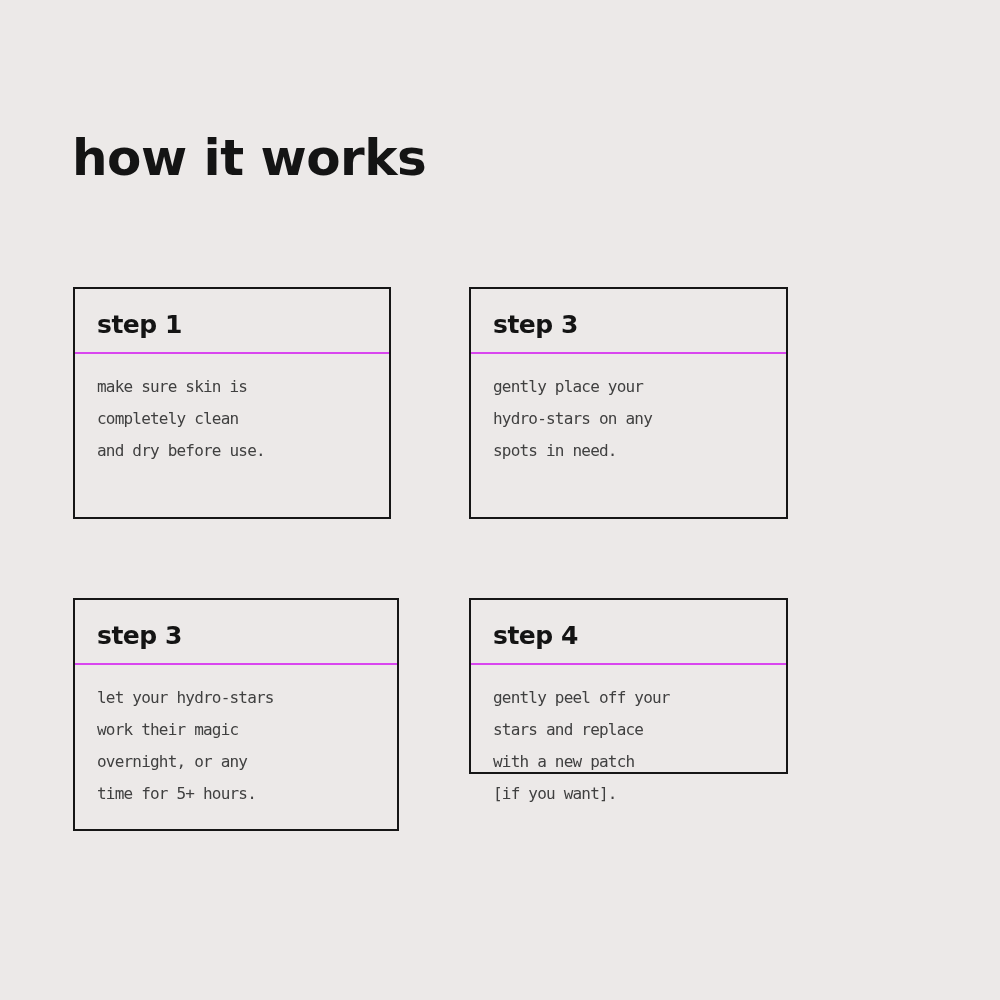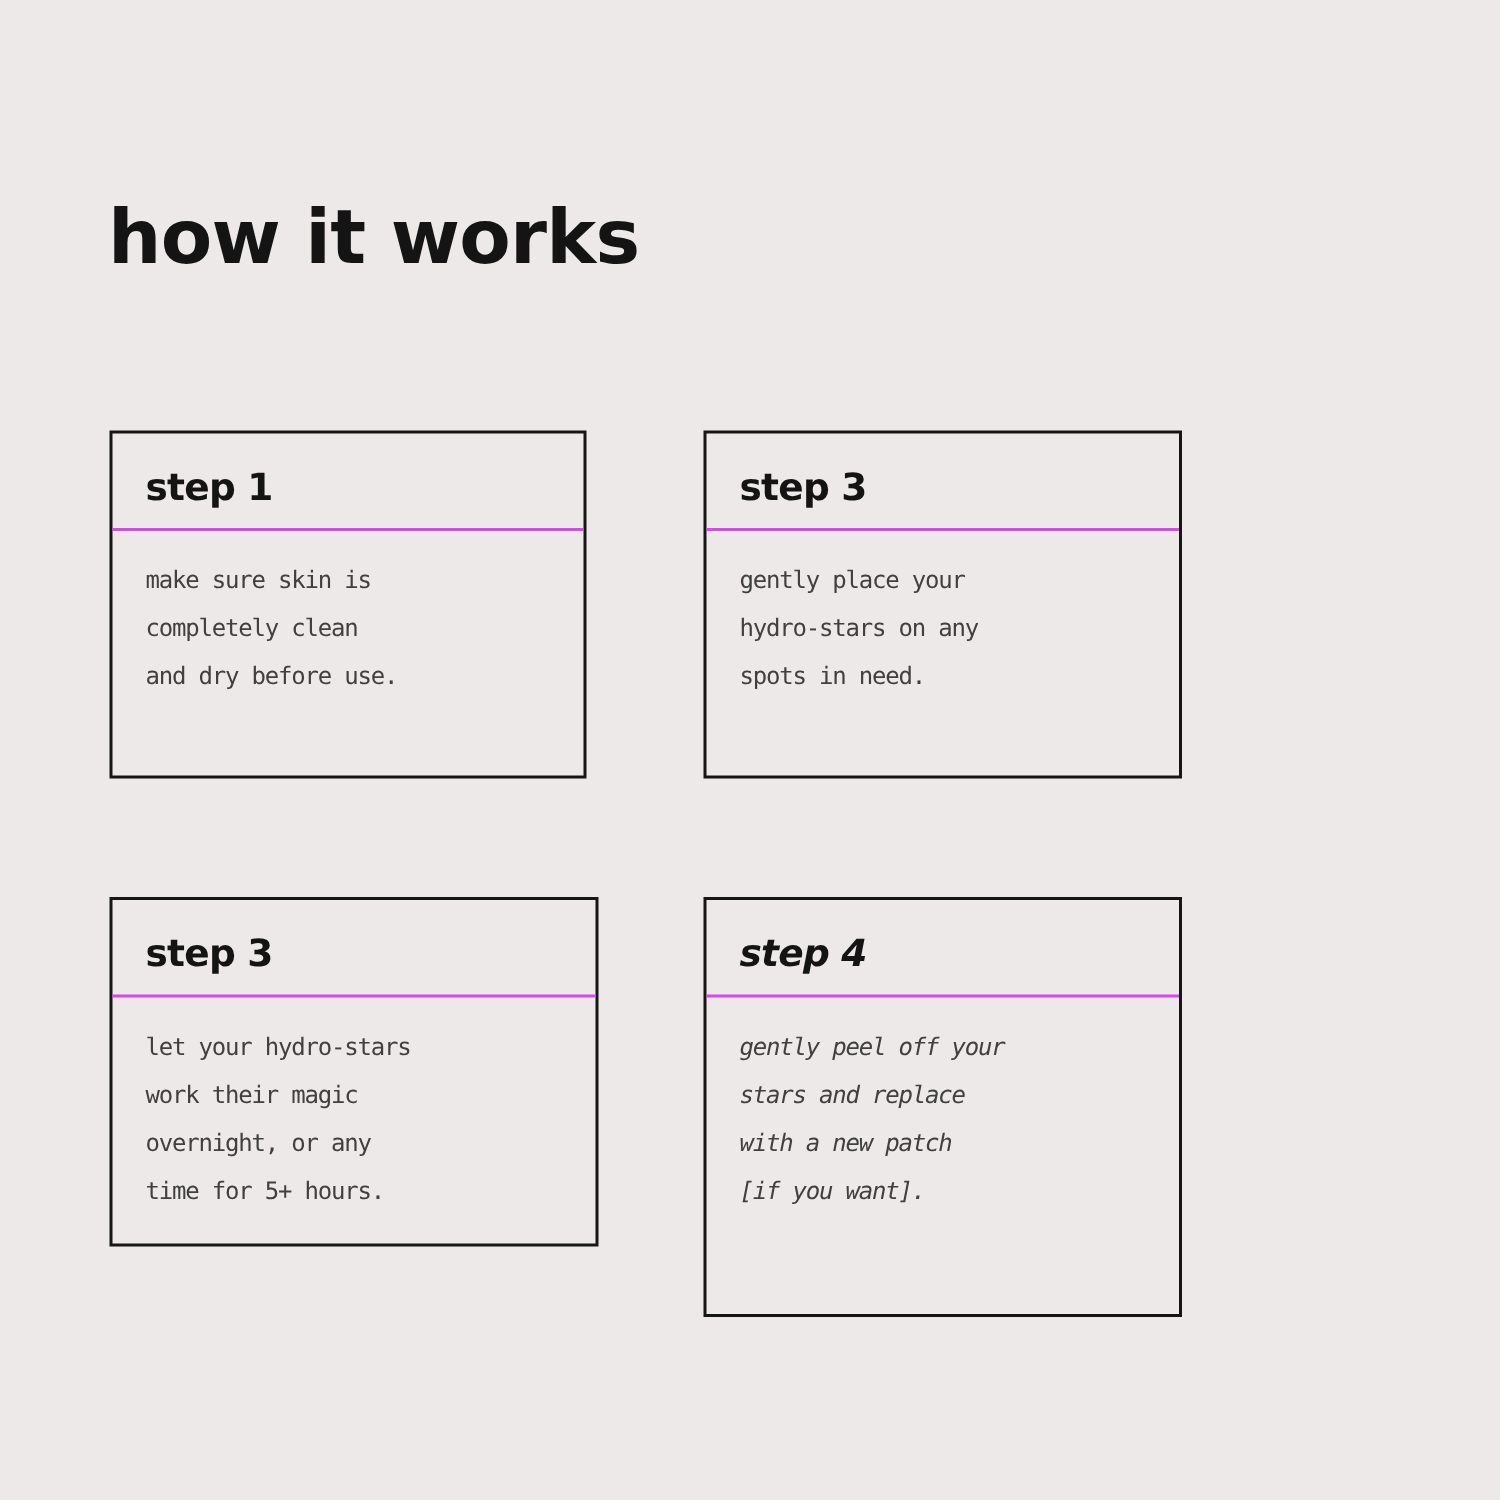--- a/index.html
+++ b/index.html
@@ -28,21 +28,21 @@
   }
   .step-box {
     position: absolute;
     box-sizing: border-box;
     border: 2px solid #161616;
     background: transparent;
   }
   .step-box.pos-1 { left: 73px;  top: 287px; width: 318px; height: 232px; }
   .step-box.pos-2 { left: 469px; top: 287px; width: 319px; height: 232px; }
   .step-box.pos-3 { left: 73px;  top: 598px; width: 326px; height: 233px; }
-  .step-box.pos-4 { left: 469px; top: 598px; width: 319px; height: 280px; font-style: italic; }
+  .step-box.pos-4 { left: 469px; top: 598px; width: 319px; height: 176px; }
   .step-header {
     box-sizing: border-box;
     height: 65px;
     border-bottom: 2px solid #d946ef;
     display: flex;
     align-items: center;
     padding: 8px 16px 0 22px;
     font-family: "DejaVu Sans", sans-serif;
     font-weight: bold;
     font-size: 25px;

